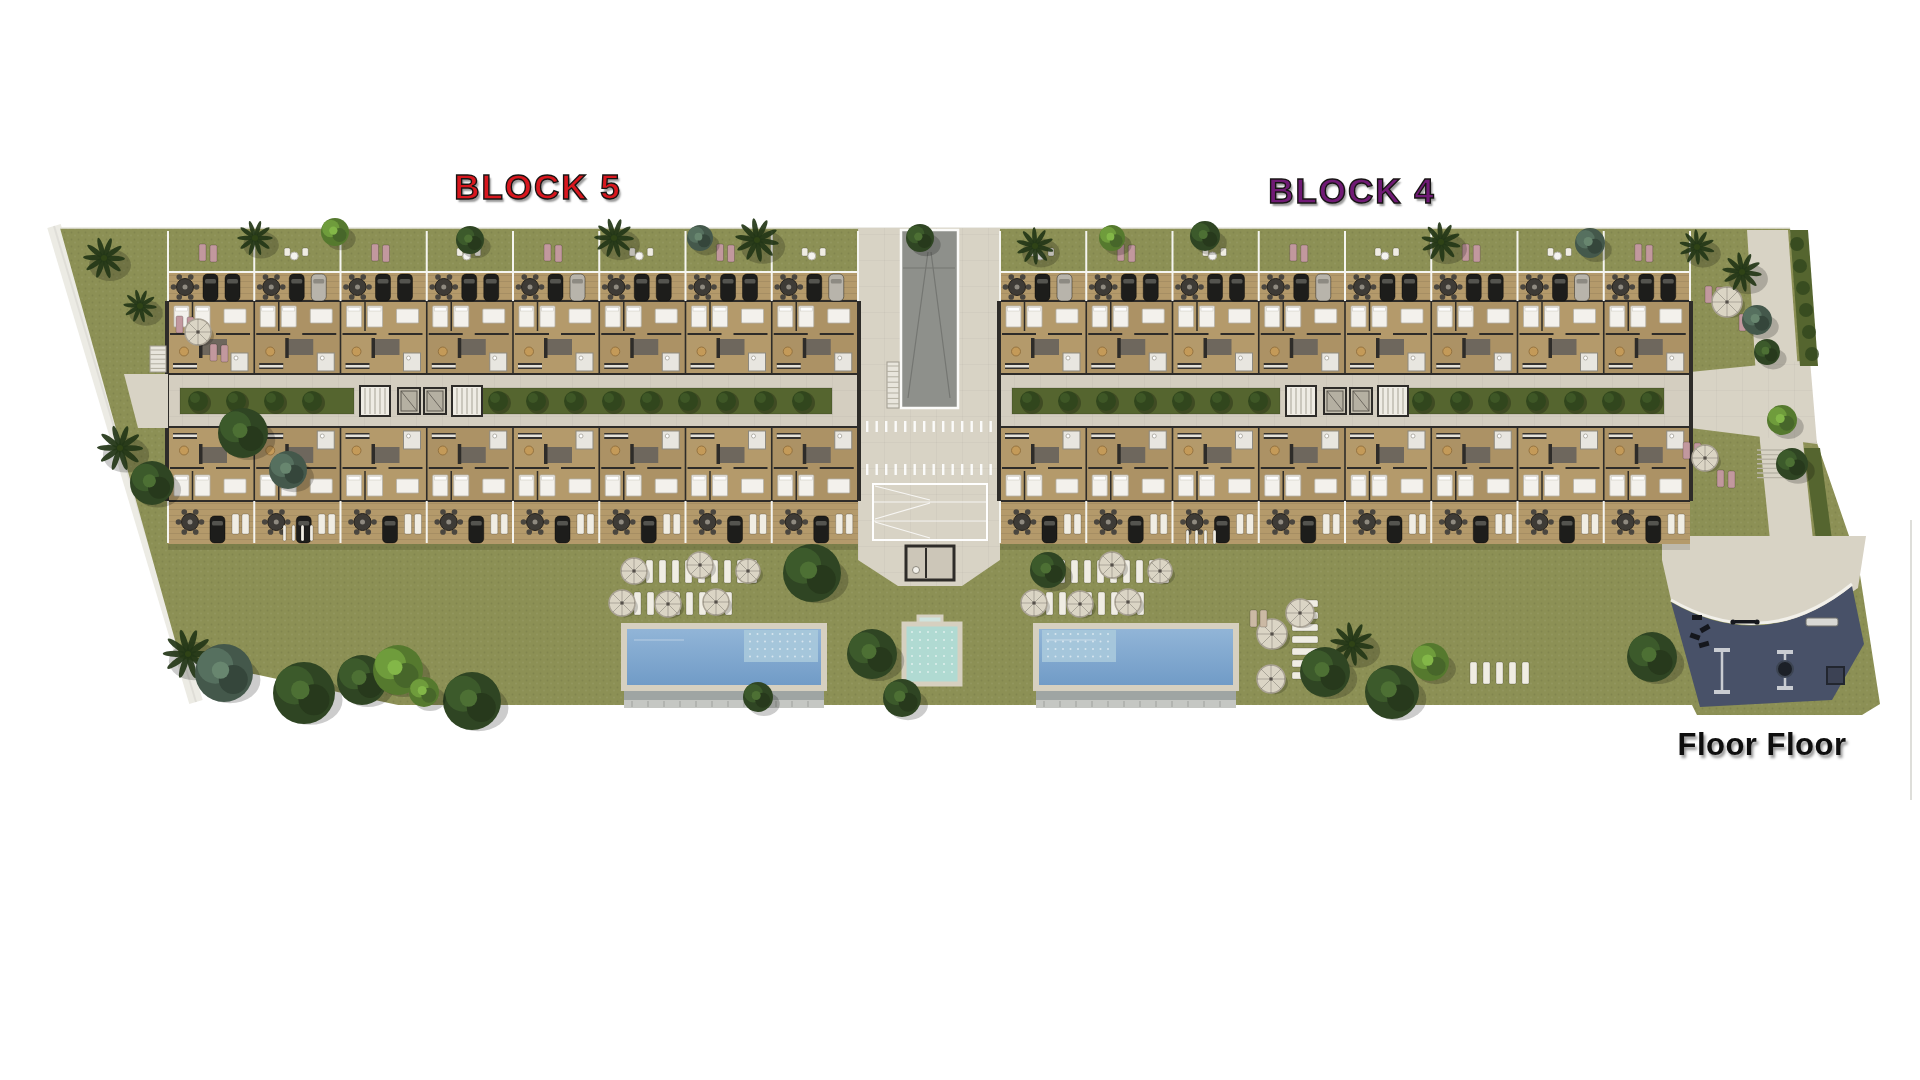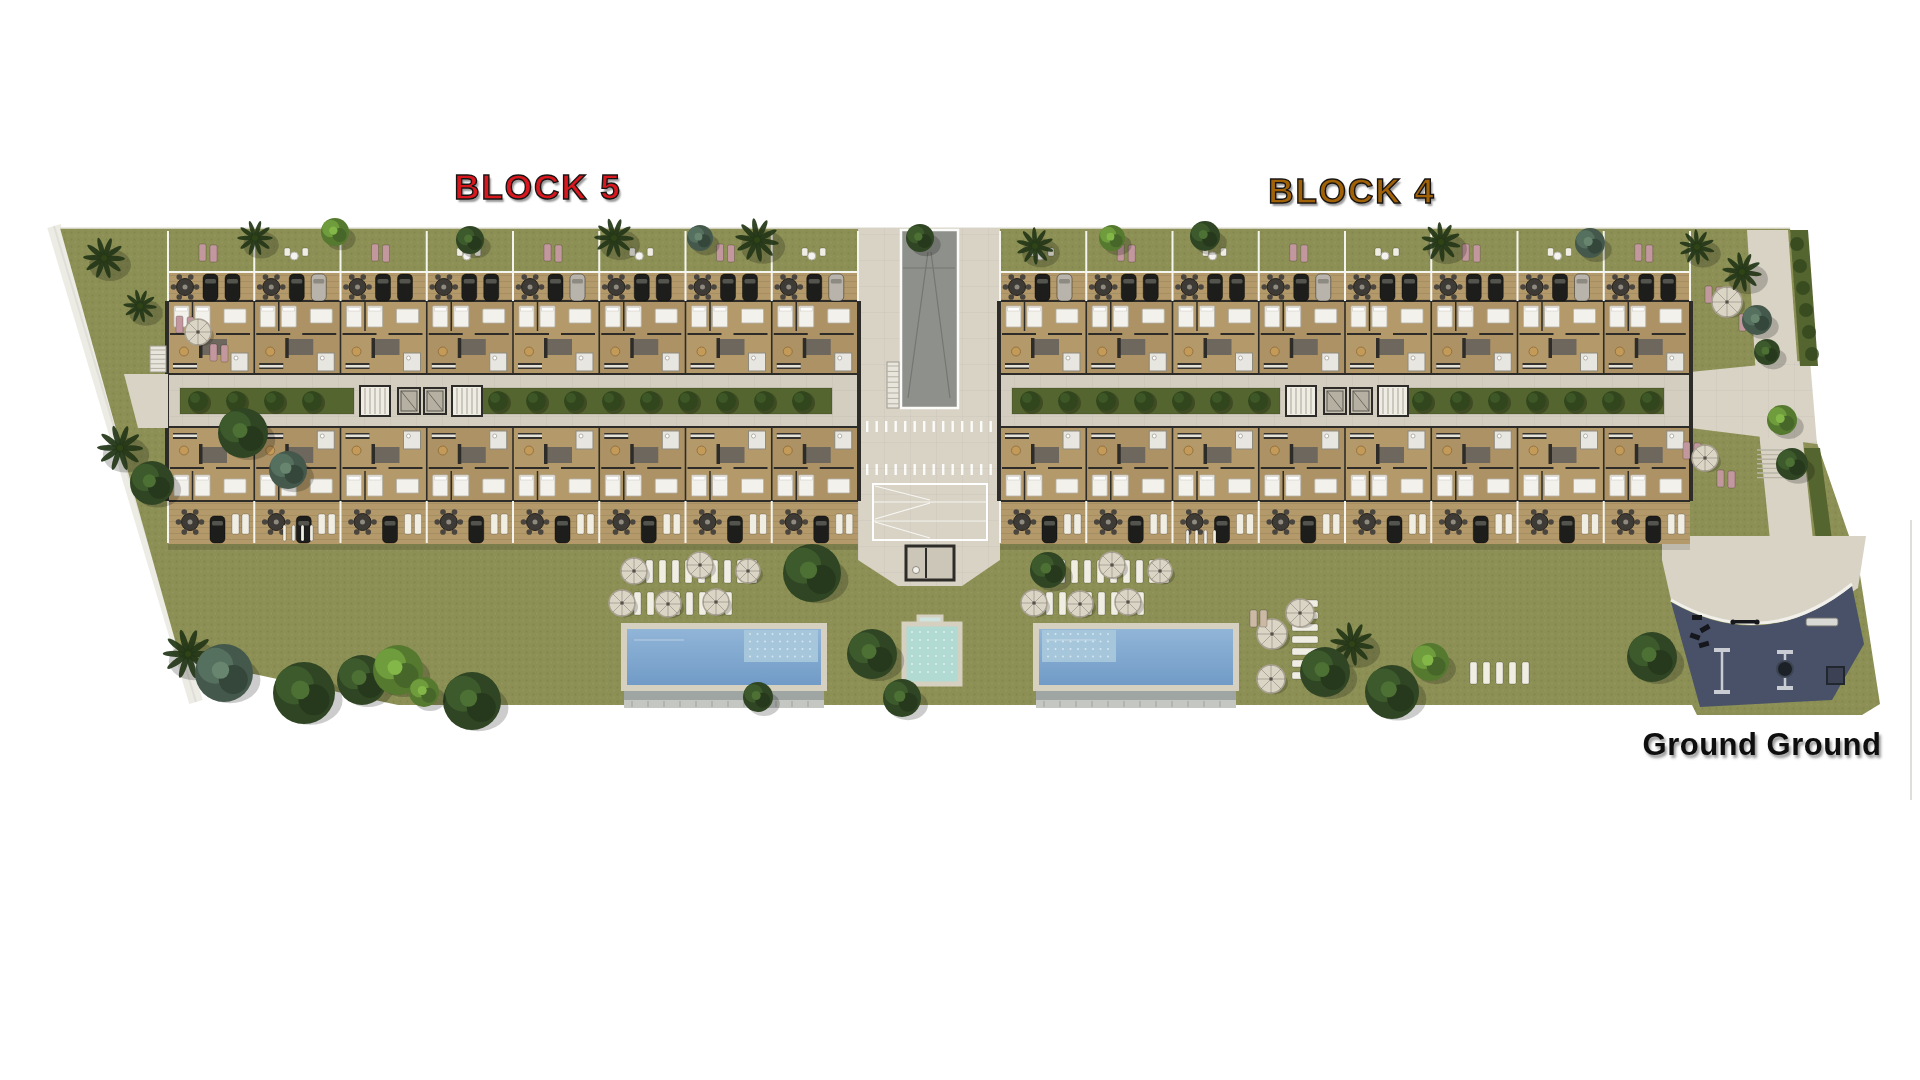--- a/index.html
+++ b/index.html
@@ -2158,15 +2158,15 @@
       </g>
       <g>
         <ellipse cx="1054" cy="577" rx="18.900000000000002" ry="14.4" fill="rgba(0,0,0,0.2)"></ellipse>
         <circle cx="1048" cy="570" r="18" fill="#2f4523"></circle>
         <circle cx="1042.6" cy="565.5" r="11.16" fill="#3c5a2b"></circle>
         <circle cx="1053.76" cy="573.96" r="9" fill="#27391c"></circle>
         <circle cx="1045.84" cy="568.2" r="5.3999999999999995" fill="#4d7034"></circle>
       </g>
     </svg>
   <div class="block-label" id="lbl-b5" style="left: 538px; top: 187px; color: rgb(216, 23, 30);">BLOCK 5</div>
-  <div class="block-label" id="lbl-b4" style="left: 1352px; top: 191px; color: #a16207;">BLOCK 4</div>
-  <div class="floor-label" id="lbl-floor" style="left: 1762px; top: 745px; color: rgb(14, 14, 14);">Ground Ground</div>
+  <div class="block-label" id="lbl-b4" style="left: 1352px; top: 191px; color: #701a75;">BLOCK 4</div>
+  <div class="floor-label" id="lbl-floor" style="left: 1762px; top: 745px; color: rgb(14, 14, 14);">Floor Floor</div>
 </div>
 
 </body></html>

